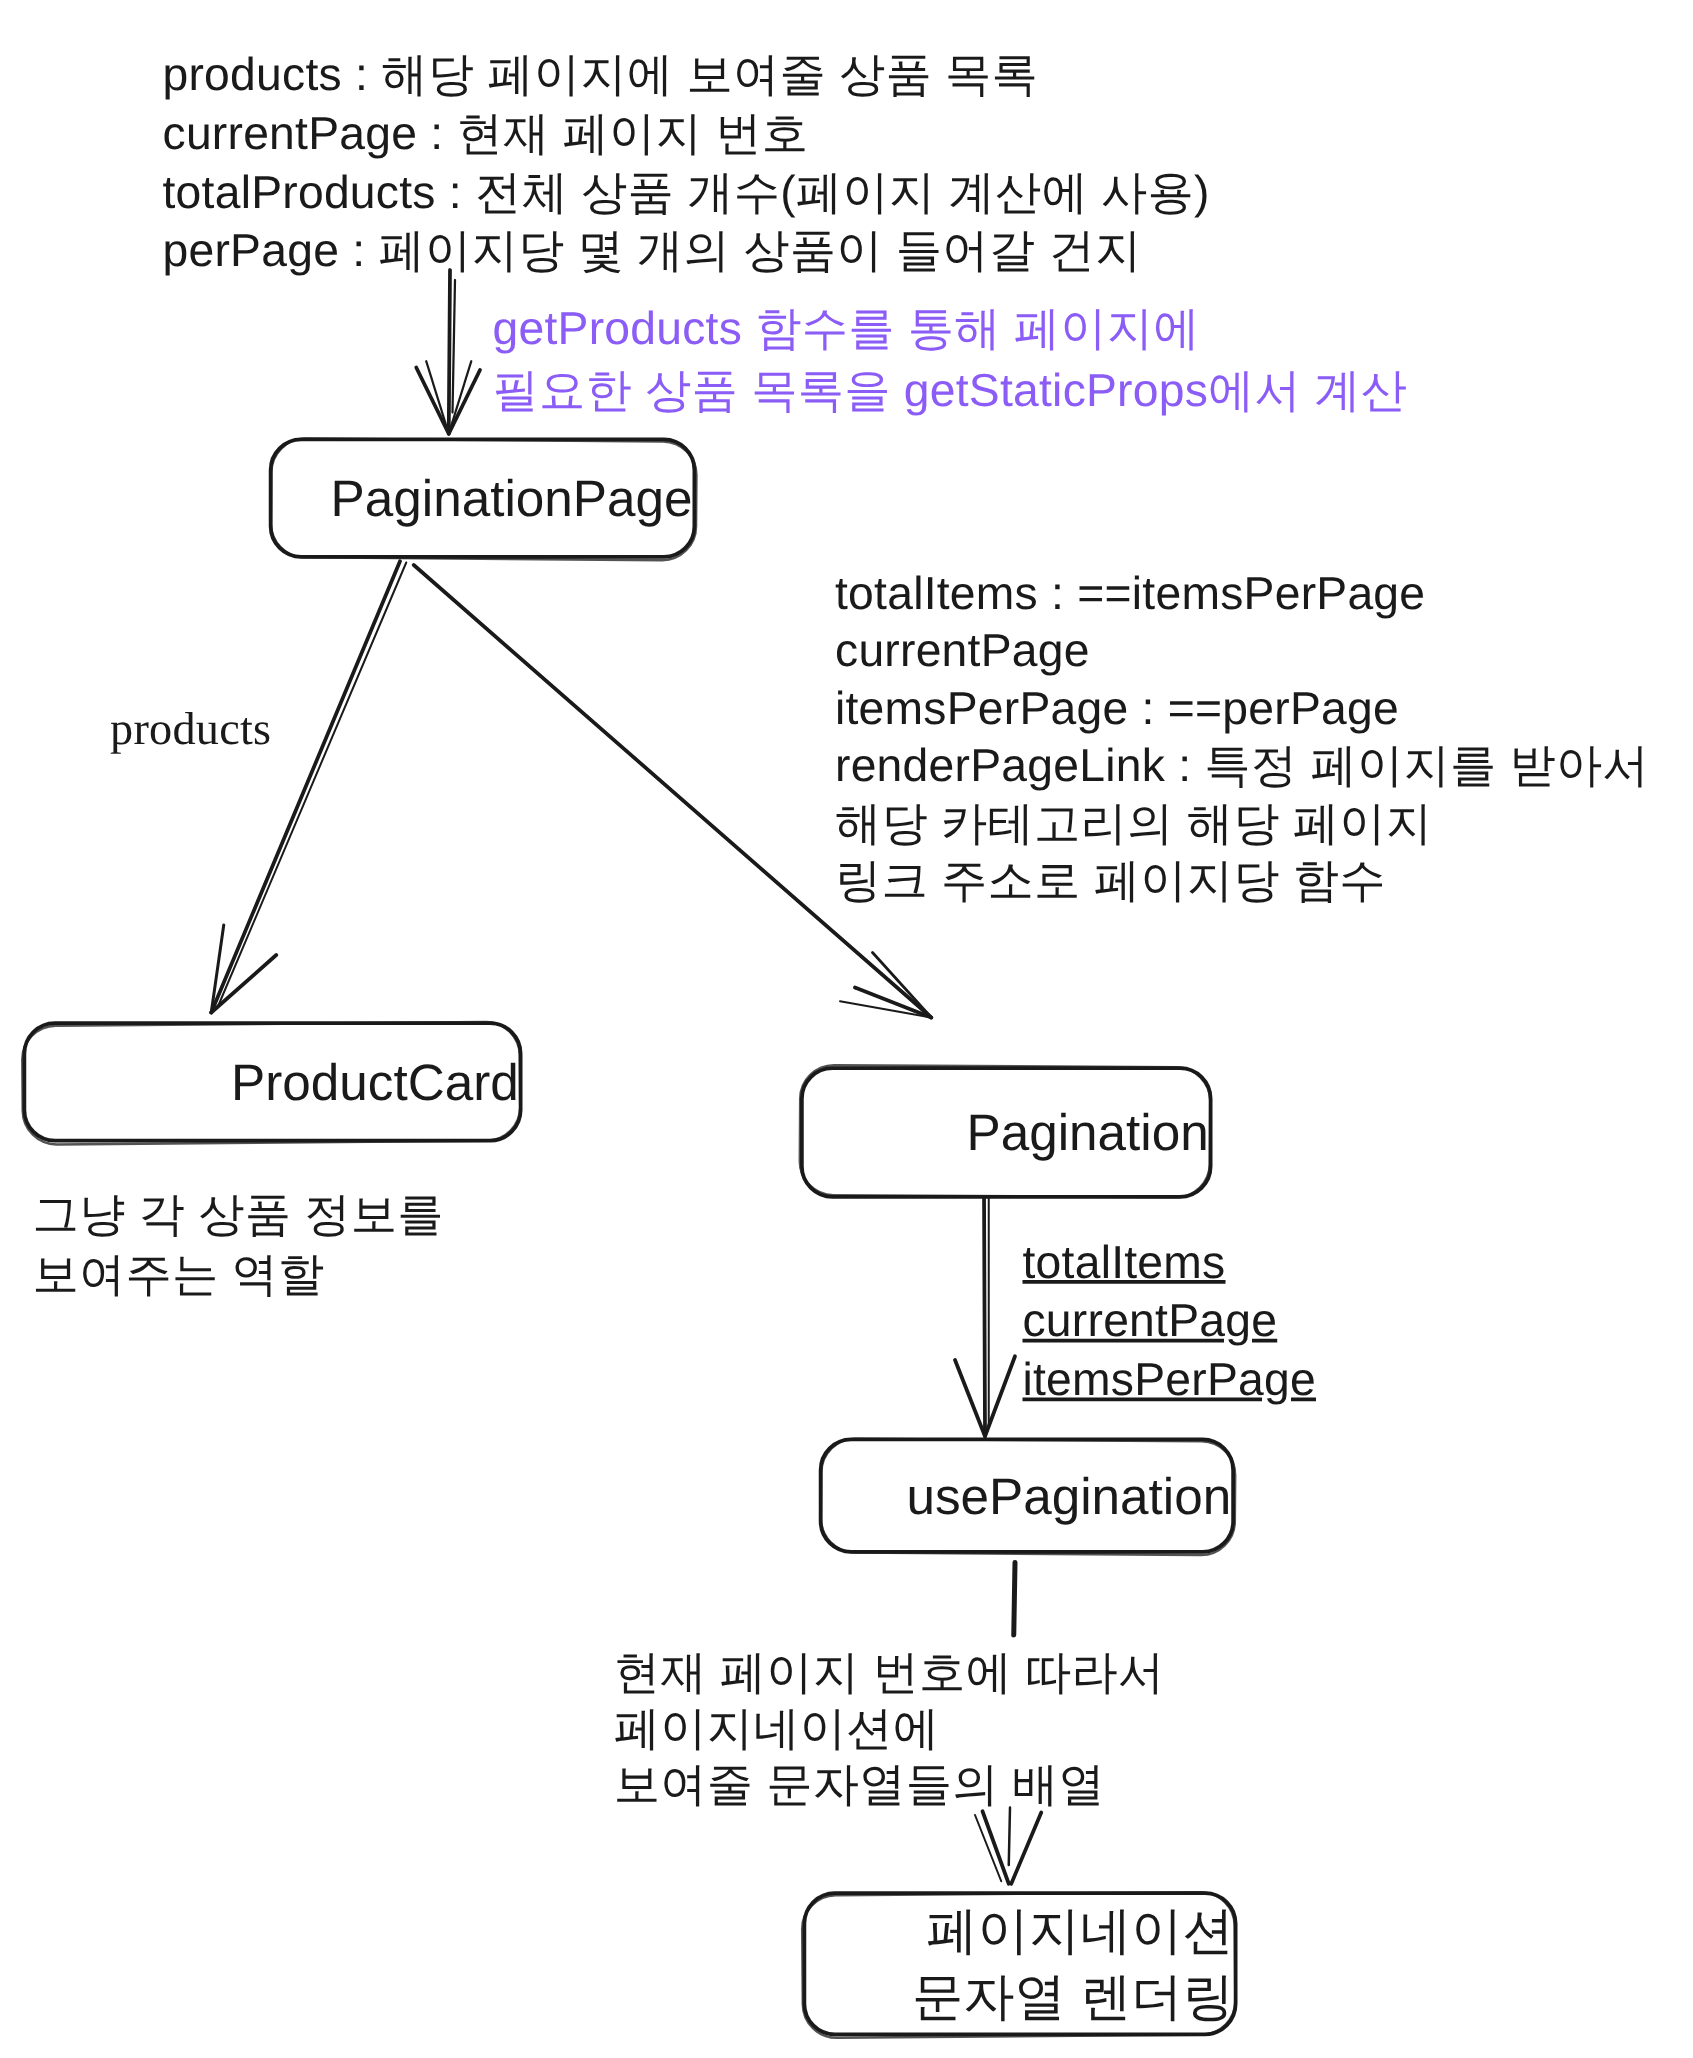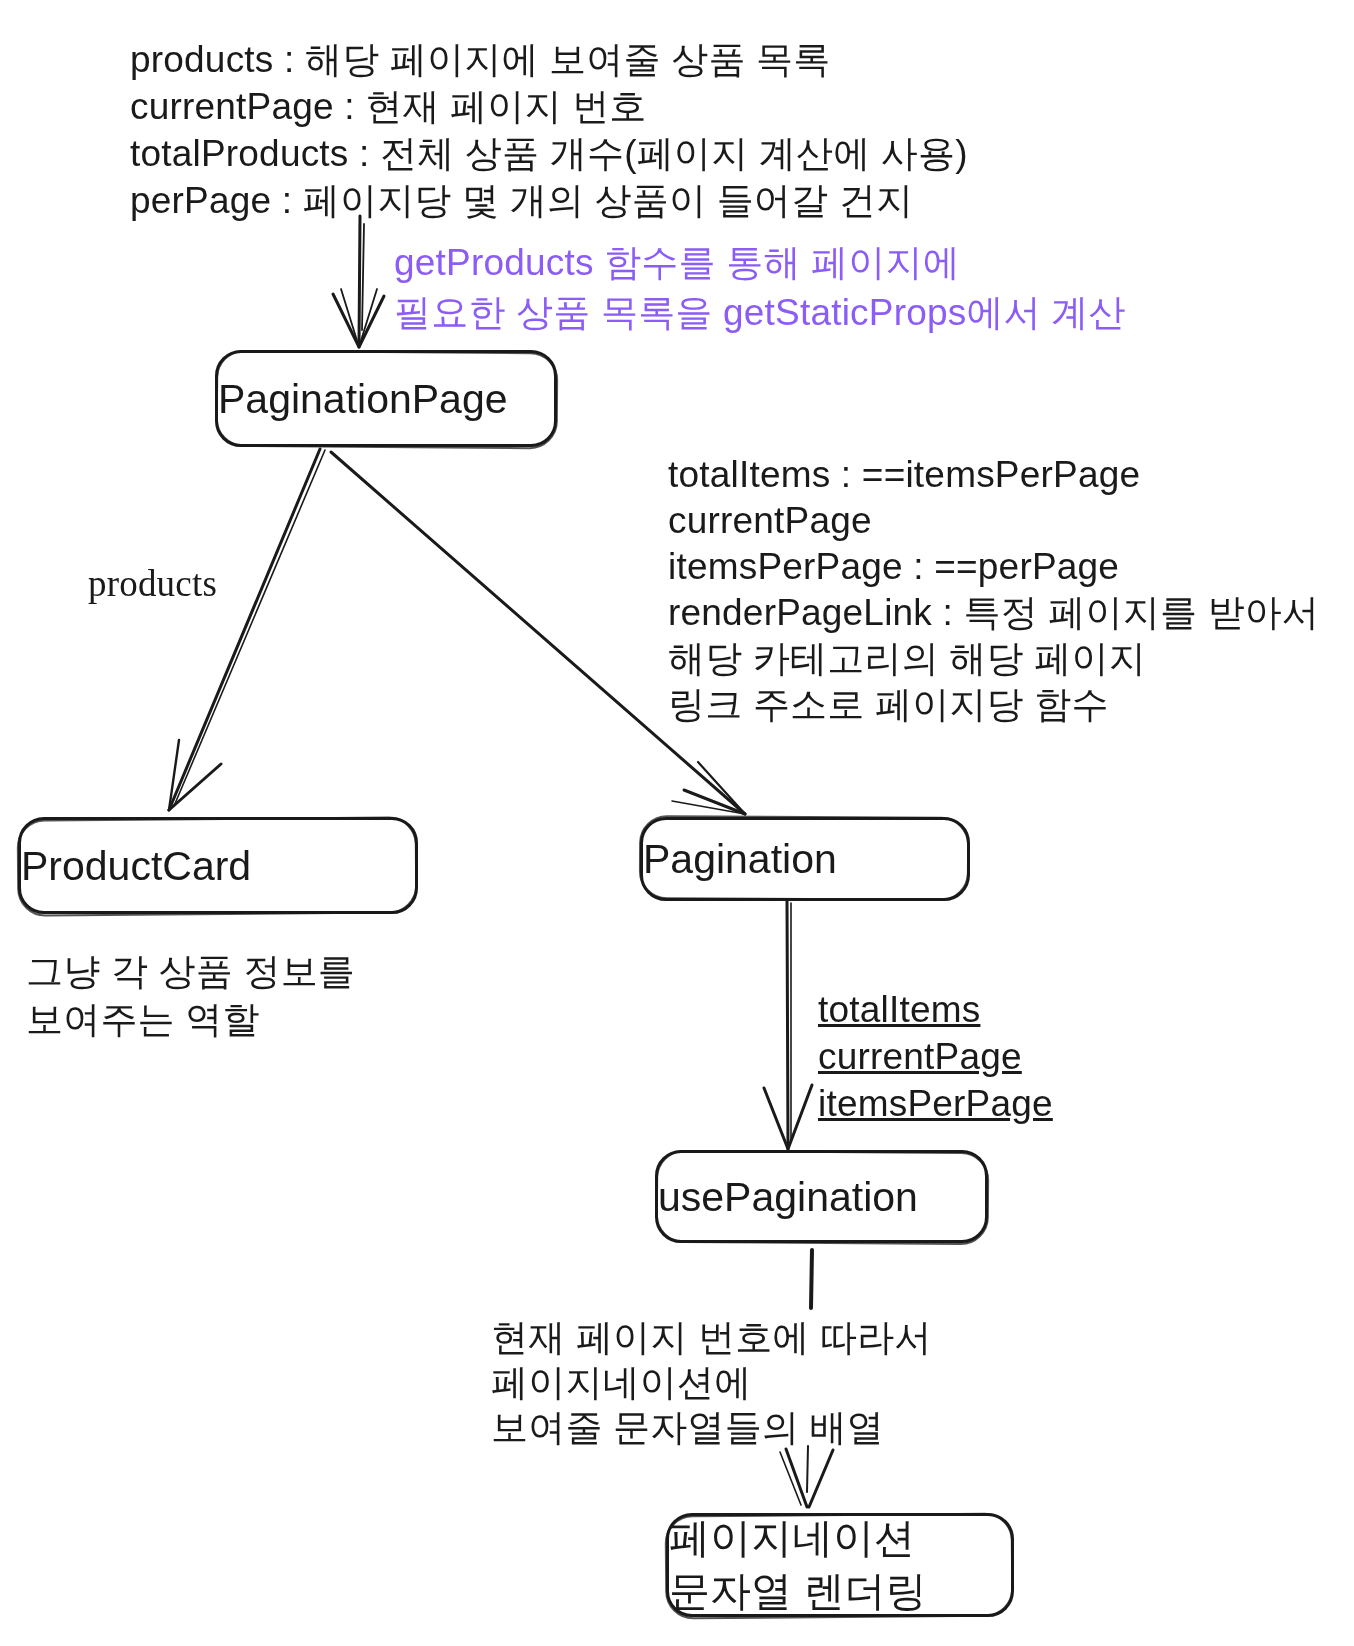--- a/index.html
+++ b/index.html
@@ -29,21 +29,21 @@
     letter-spacing: 0.2px;
   }
   .note.blue { color: #8b5cf6; }
   .box {
     position: absolute;
     border: 3px solid #1a1a1a;
     border-radius: 26px;
     background: #ffffff;
     display: flex;
     flex-direction: column;
-    align-items: flex-start;
+    align-items: flex-end;
     justify-content: center;
     font-size: 41px;
     line-height: 50px;
     white-space: nowrap;
   }
   .box::before {
     content: "";
     position: absolute;
     inset: -3px;
     border: 2px solid rgba(26,26,26,0.75);
@@ -135,38 +135,38 @@
 
   <div class="box sk2" style="left:18px; top:817px; width:400px; height:97px;">
     <div>ProductCard</div>
   </div>
 
   <div class="note" style="left:26px; top:948px; line-height:48px;">
     <div>그냥 각 상품 정보를</div>
     <div>보여주는 역할</div>
   </div>
 
-  <div class="box sk3" style="left:640px; top:817px; width:330px; height:84px;">
+  <div class="box sk3" style="left:640px; top:853px; width:330px; height:106px;">
     <div>Pagination</div>
   </div>
 
   <div class="note" style="left:818px; top:986px; line-height:47px;text-decoration:underline;">
     <div>totalItems</div>
     <div>currentPage</div>
     <div>itemsPerPage</div>
   </div>
 
   <div class="box sk1" style="left:655px; top:1150px; width:333px; height:93px;">
     <div>usePagination</div>
   </div>
 
   <div class="note centered" style="left:491px; top:1315px; width:600px; line-height:45px;">
     <div>현재 페이지 번호에 따라서</div>
     <div>페이지네이션에</div>
     <div>보여줄 문자열들의 배열</div>
   </div>
 
-  <div class="box sk2" style="left:642px; top:1513px; width:348px; height:104px; line-height:53px;margin-left:24px;">
+  <div class="box sk2" style="left:642px; top:1513px; width:348px; height:116px; line-height:53px;">
     <div>페이지네이션</div>
     <div>문자열 렌더링</div>
   </div>
 
 </div>
 
 </body></html>

